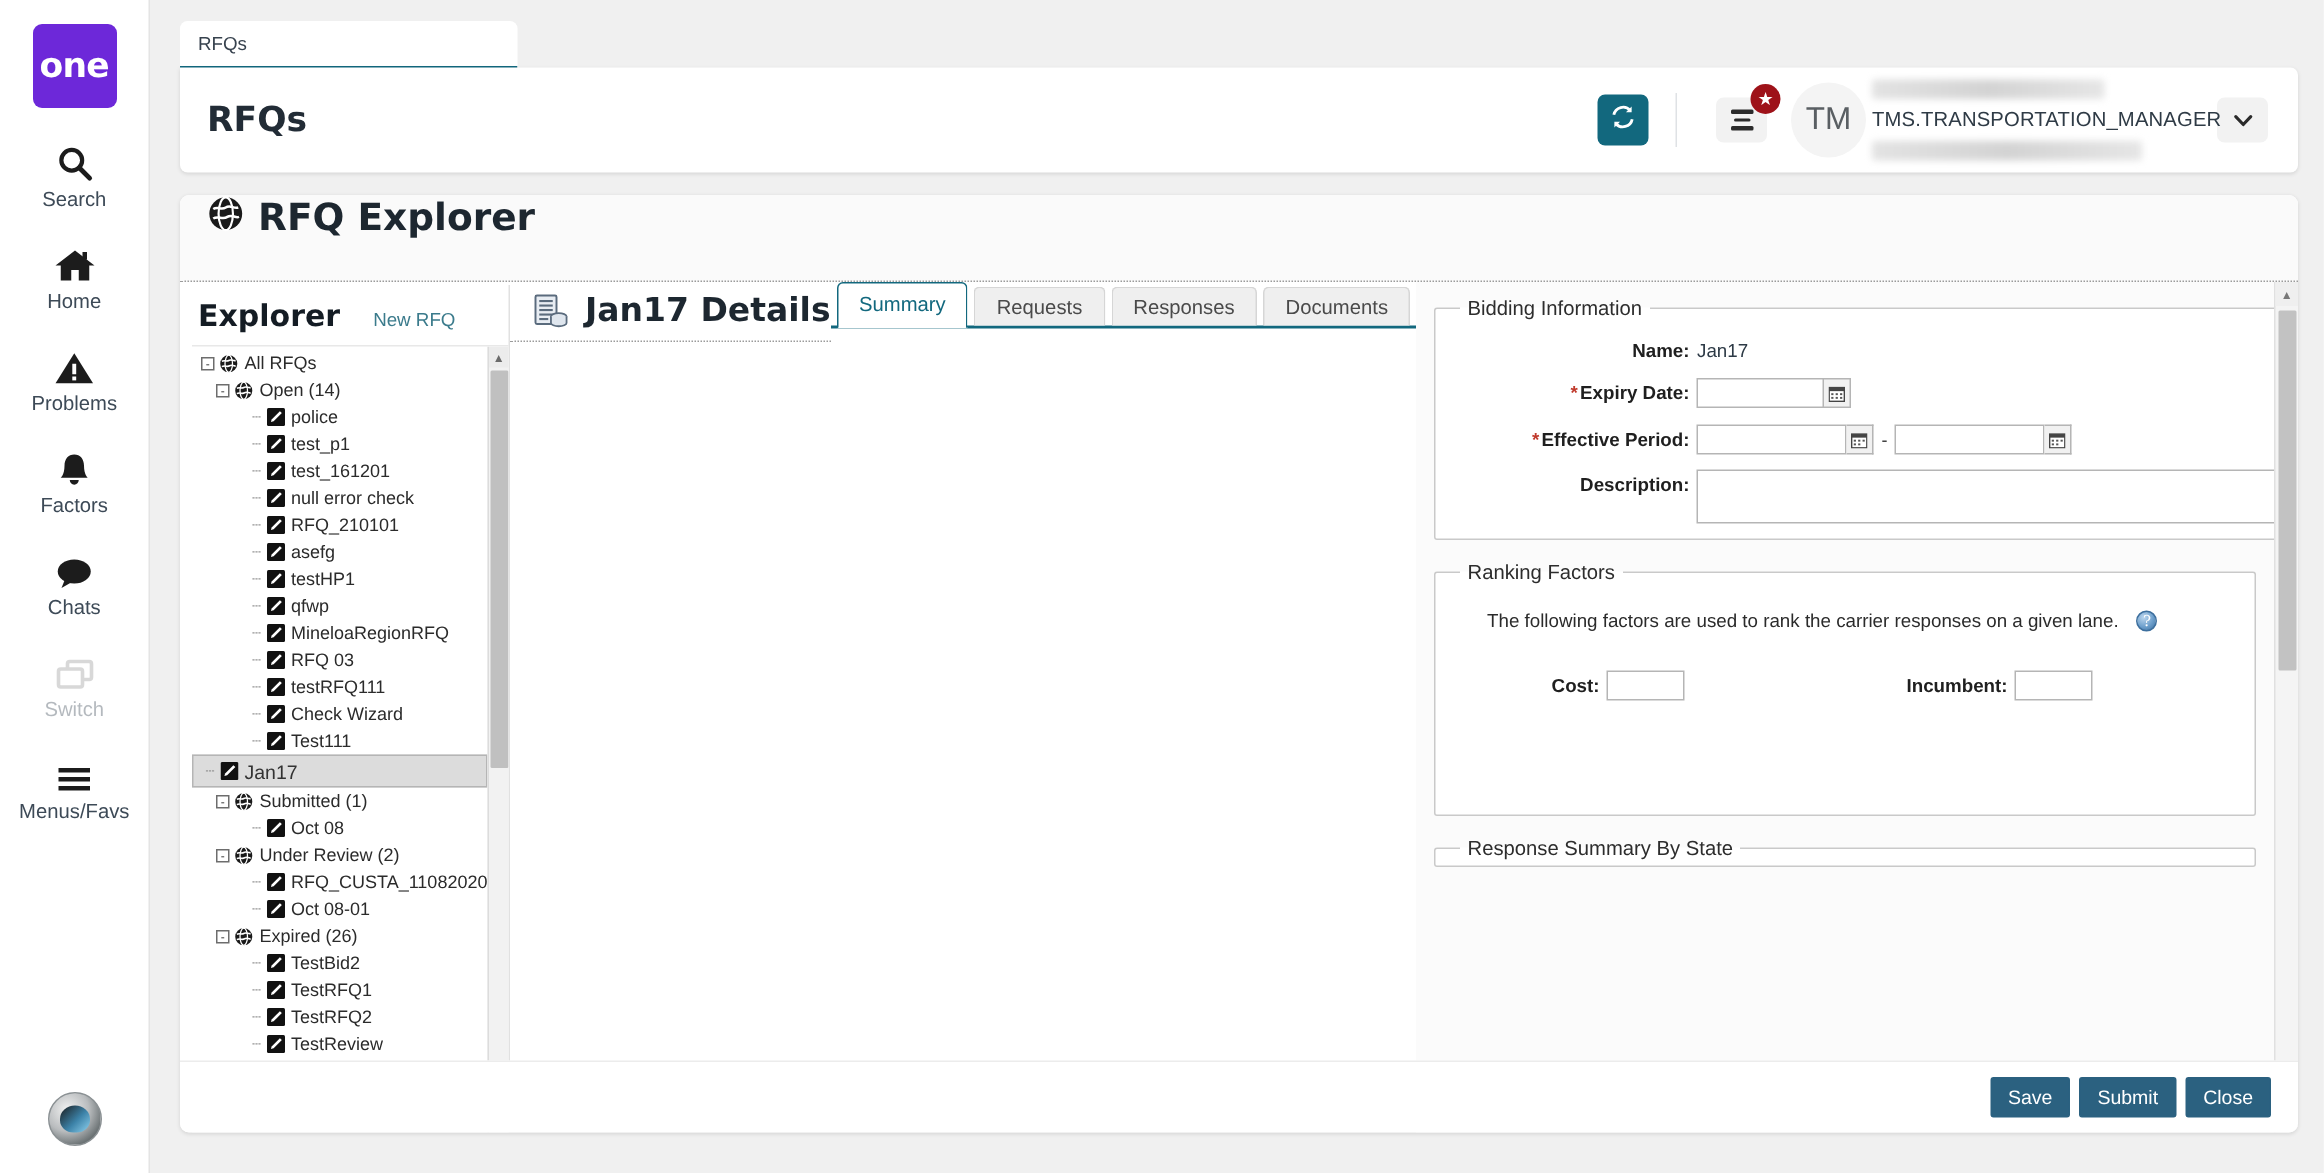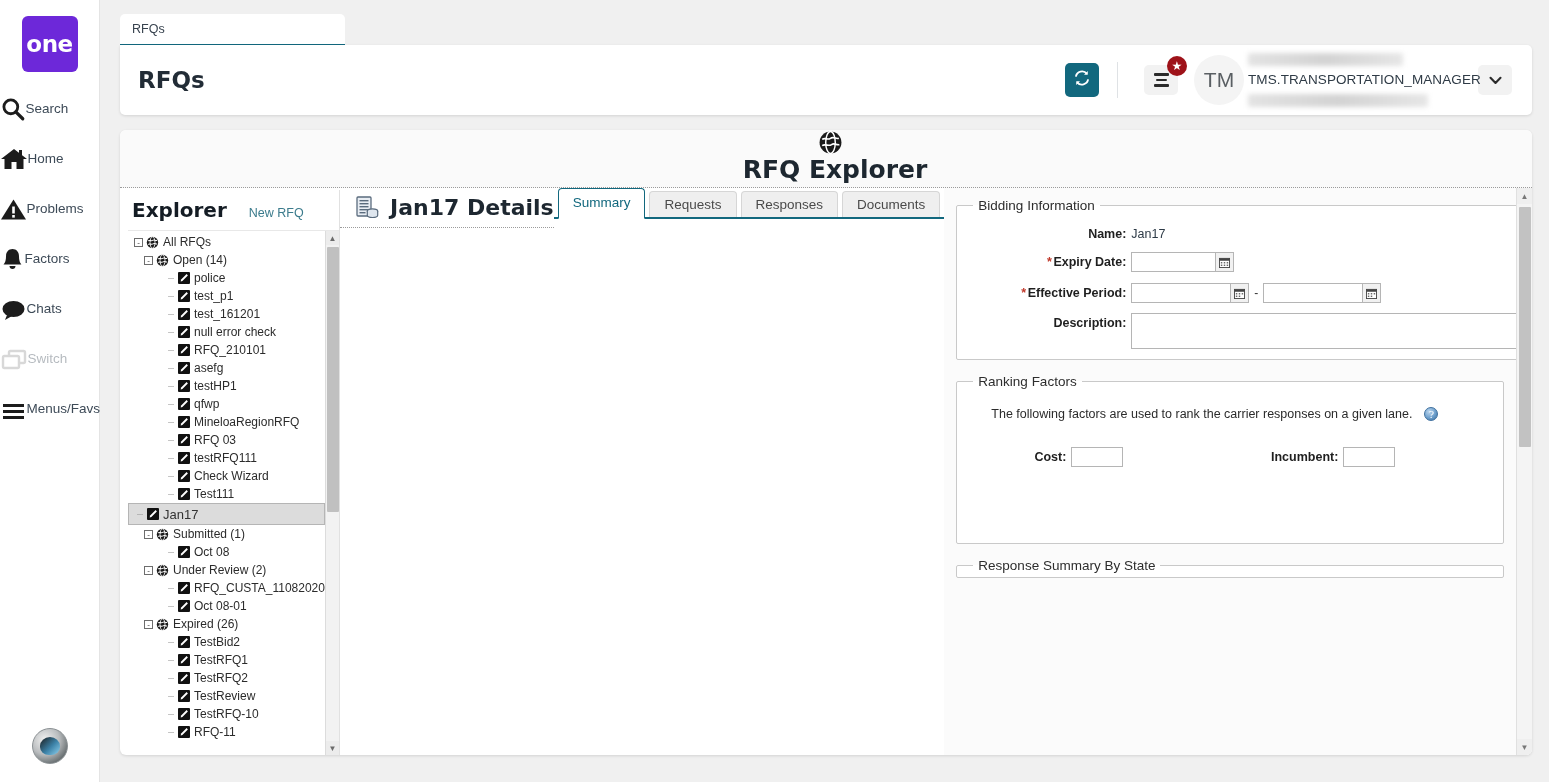--- a/index.html
+++ b/index.html
@@ -21,21 +21,21 @@
   }
   .brand-logo {
     width: 56px; height: 56px; margin-top: 16px;
     background: #6d28d9; border-radius: 6px;
     display: flex; align-items: center; justify-content: center;
     color: #fff; font-size: 23px; font-weight: bold; letter-spacing: -0.5px;
     font-family: "DejaVu Sans", sans-serif;
   }
   .rail-item {
     width: 100px; margin-top: 20px;
-    display: flex; flex-direction: row; align-items: center;
+    display: flex; flex-direction: column; align-items: center;
     cursor: pointer; color: #3b4a5a;
   }
   .rail-item .rail-ico {
     height: 30px; display: flex; align-items: flex-end; justify-content: center;
   }
   .rail-item .rail-lbl {
     font-size: 13.5px; margin-top: 3px; color: #3d4a57;
   }
   .rail-item.disabled { opacity: .38; }
   .rail-orb {
@@ -123,24 +123,23 @@
 
   
   #main-card {
     position: absolute; left: 120px; top: 130px;
     width: 1412px; height: 625px;
     background: #fff; border-radius: 6px;
     box-shadow: 0 1px 3px rgba(0,0,0,.12);
     overflow: hidden;
   }
   #page-head {
-    height: 58px; display:flex; align-items:center; padding-left: 18px;
+    height: 58px; display:flex; align-items:flex-start; padding-left: 18px;
     background: #fafafa;
     border-bottom: 1px dotted #9b9b9b;
-    flex-direction: column;
   }
   #page-head .globe { margin-right: 9px; display:flex; }
   #page-head .ttl {
     font-size: 25px; font-weight: bold; color: #1d2730;
     font-family: "DejaVu Sans", sans-serif;
   }
   #card-body { display: flex; height: 567px; }
 
   
   #explorer {
@@ -883,13 +882,18 @@
 
         <div id="form-scrollbar">
           <div class="sarrow top">▲</div>
           <div class="sthumb"></div>
           <div class="sarrow bot">▼</div>
         </div>
       </div>
     </div>
   </div>
 
+  <div id="footer">
+      <button class="fbtn">Save</button>
+      <button class="fbtn">Submit</button>
+      <button class="fbtn">Close</button>
+    </div>
 </div>
 
 </body></html>

